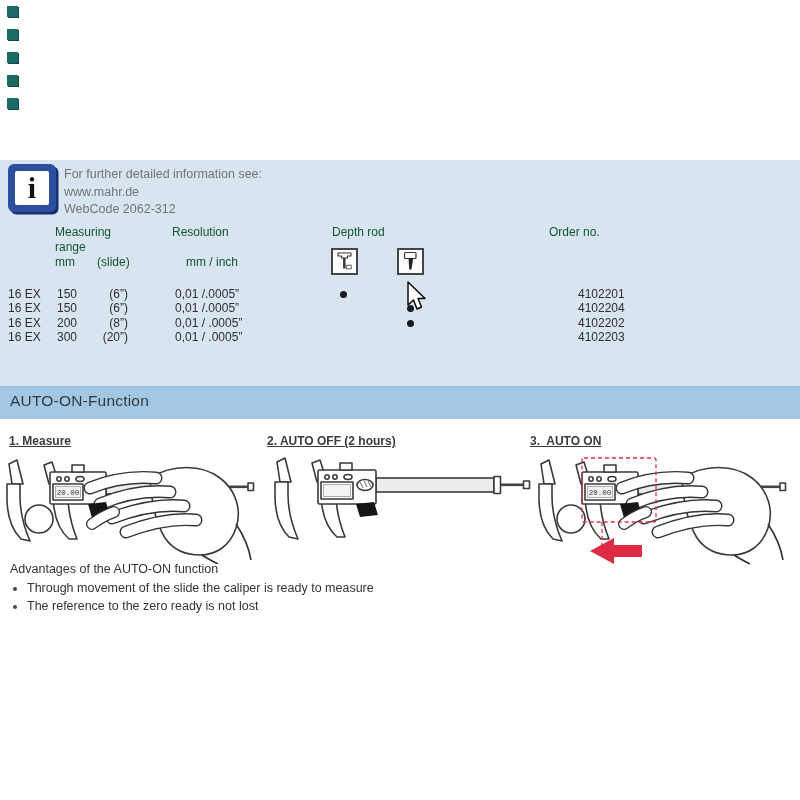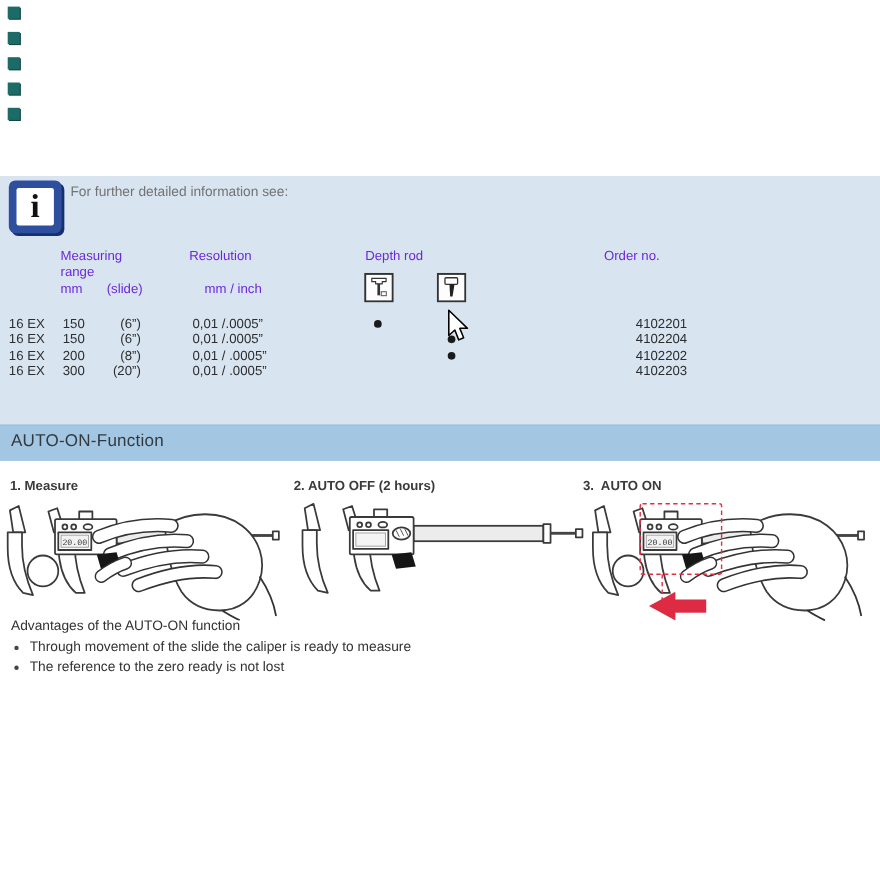--- a/index.html
+++ b/index.html
@@ -12,28 +12,28 @@
   #edge-tabs .tab{position:absolute;left:7px;width:11px;height:11px;background:#1c6b66;box-shadow:1px 1px 0 #124744;}
   
   .band-light{left:0;top:160px;width:800px;height:226px;background:#d8e5f1;}
   
   .info-icon{left:8px;top:164px;width:48px;height:48px;background:#2d4f9e;border-radius:6px;box-shadow:2.5px 2.5px 0 #16306e;}
   .info-icon .inner{position:absolute;left:7px;top:7px;width:34px;height:34px;background:#fff;border-radius:2px;
     display:flex;align-items:center;justify-content:center;}
   .info-icon .glyph{font-family:"Liberation Serif",serif;font-weight:700;font-size:30px;line-height:30px;color:#111;}
   .info-text{left:64px;top:166px;font-size:12.5px;line-height:17.5px;color:#737373;}
   
-  .th{font-size:12px;color:#6d28d9;}
+  .th{font-size:12px;color:#14532d;}
   .td{font-size:12px;color:#2d2d2d;line-height:14px;}
   .dot{width:7px;height:7px;border-radius:50%;background:#1a1a1a;}
   .rod-box{width:27px;height:27px;}
   
   .section-band{left:0;top:386px;width:800px;height:32px;background:#a3c7e3;border-top:1px solid #96bcd9;}
   .section-title{left:10px;top:392px;font-size:15.5px;font-weight:400;color:#323a40;letter-spacing:.2px;}
-  .caption{font-size:12px;font-weight:700;color:#3a3a3a;white-space:pre;}
+  .caption{font-size:12px;font-weight:700;color:#3a3a3a;white-space:pre;text-decoration:underline;}
   .advant{font-size:12.5px;color:#333;}
   .bullet-dot{width:4px;height:4px;border-radius:50%;background:#444;}
   svg .ln{fill:#fff;stroke:#3a3a3a;stroke-width:1.6;stroke-linejoin:round;}
   svg .beam{fill:#ececec;stroke:#3a3a3a;stroke-width:1.6;}
   svg .dark{fill:#161616;stroke:none;}
   svg text.lcd{font-family:"Liberation Mono",monospace;font-size:7.5px;fill:#333;}
 </style>
 </head>
 <body>
 
@@ -47,20 +47,22 @@
 
 <div class="abs band-light"></div>
 
 <div class="abs info-icon">
   <div class="inner">
     <span class="glyph">i</span>
   </div>
 </div>
 <div class="abs info-text">
   <div>For further detailed information see:</div>
+  <div>www.mahr.de</div>
+  <div>WebCode 2062-312</div>
 </div>
 
 <div class="abs th" style="left:55px;top:225px">Measuring</div>
 <div class="abs th" style="left:55px;top:240px">range</div>
 <div class="abs th" style="left:55px;top:255px">mm</div>
 <div class="abs th" style="left:97px;top:255px">(slide)</div>
 <div class="abs th" style="left:172px;top:225px">Resolution</div>
 <div class="abs th" style="left:186px;top:255px">mm / inch</div>
 <div class="abs th" style="left:332px;top:225px">Depth rod</div>
 <div class="abs th" style="left:549px;top:225px">Order no.</div>

